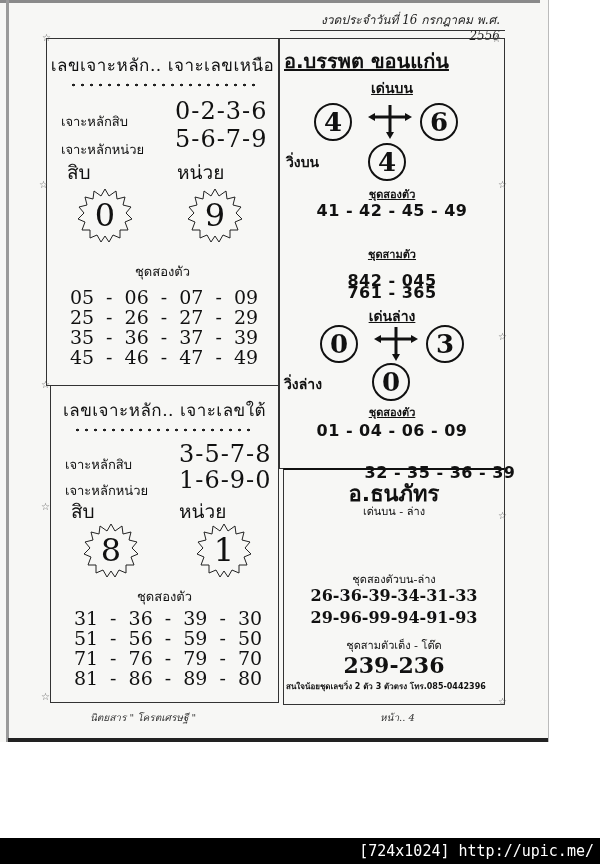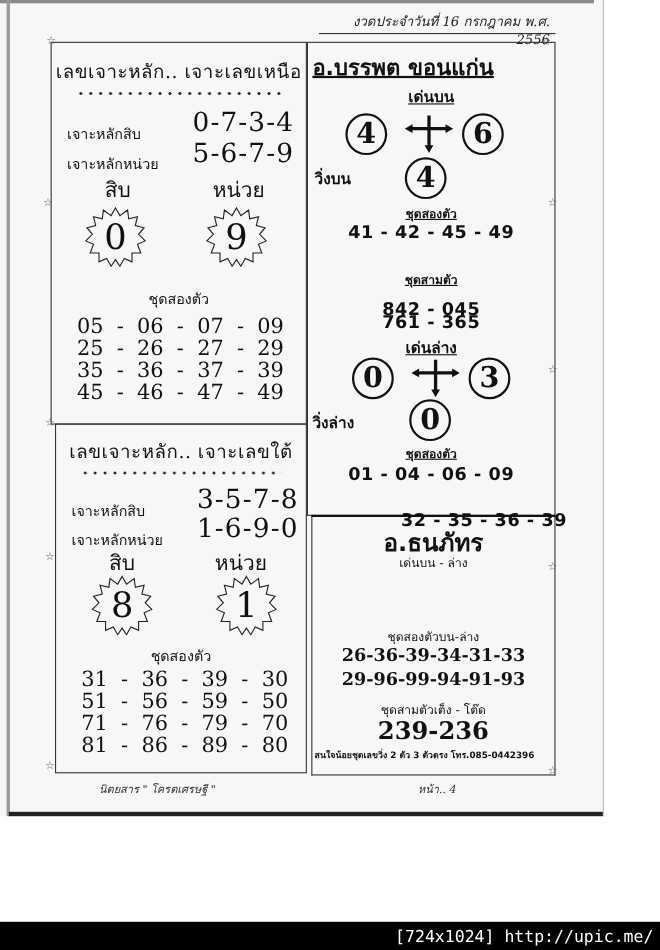--- a/index.html
+++ b/index.html
@@ -20,21 +20,21 @@
   .box { position:absolute; border:1px solid #333; box-sizing:border-box; }
   .star { position:absolute; font-size:10px; color:#666; }
 
   
   .l-title { position:absolute; left:0; width:100%; text-align:center; font-family:"DejaVu Serif", serif;
              font-size:17px; letter-spacing:0.5px; }
   .dots { position:absolute; left:22px; right:22px; height:4px;
           background:radial-gradient(circle, #222 1.2px, transparent 1.6px) 0 0/9px 4px repeat-x; }
   .row-label { position:absolute; left:14px; font-family:"DejaVu Serif", serif; font-size:13px; }
   .row-digits { position:absolute; left:128px; font-family:"DejaVu Serif", serif; font-size:24px; letter-spacing:1px; }
-  .col-head { position:absolute; font-family:Liberation Serif, serif; font-size:19px; text-align:center; width:80px; }
+  .col-head { position:absolute; font-family:Liberation Serif, serif; font-size:19px; text-align:left; width:80px; }
   .burst { position:absolute; width:56px; height:56px; }
   .burst svg { position:absolute; left:0; top:0; }
   .burst span { position:absolute; left:0; top:0; width:56px; height:56px; text-align:center; line-height:56px;
                 font-family:"DejaVu Serif", serif; font-size:32px; }
   .sub-head { position:absolute; left:0; width:100%; text-align:center; font-family:"DejaVu Serif", serif; font-size:13px; }
   .pairs-grid { position:absolute; left:18px; width:198px; font-family:"DejaVu Serif", serif; font-size:19px; }
   .pairs-row { display:flex; justify-content:space-between; height:20px; line-height:20px; }
   .pairs-row .sep { width:10px; text-align:center; }
   .pairs-row .num { width:34px; text-align:center; }
 
@@ -70,21 +70,21 @@
 
   <div class="header-date">งวดประจำวันที่ 16 กรกฎาคม พ.ศ. 2556</div>
   <div class="header-rule"></div>
 
   <div class="box" style="left:46px;top:38px;width:233px;height:348px;">
     <span class="star" style="left:-5px;top:-7px;">☆</span>
     <span class="star" style="left:-8px;top:140px;">☆</span>
     <div class="l-title" style="top:12px;">เลขเจาะหลัก.. เจาะเลขเหนือ</div>
     <div class="dots" style="top:44px;"></div>
     <div class="row-label" style="top:72px;">เจาะหลักสิบ</div>
-    <div class="row-digits" style="top:58px;">0-7-3-4</div>
+    <div class="row-digits" style="top:58px;">0-2-3-6</div>
     <div class="row-label" style="top:100px;">เจาะหลักหน่วย</div>
     <div class="row-digits" style="top:86px;">5-6-7-9</div>
     <div class="col-head" style="left:20px;top:118px;">สิบ</div>
     <div class="col-head" style="left:130px;top:118px;">หน่วย</div>
     <div class="burst" style="left:30px;top:148px;">
       <svg width="56" height="56" viewBox="0 0 56 56">
           <polygon fill="none" stroke="#222" stroke-width="1" points="28,2 32,9 39,4 40,12 48,10 46,18 54,20 49,26 55,32 48,35 51,43 43,43 43,51 36,48 32,55 28,49 24,55 20,48 13,51 13,43 5,43 8,35 1,32 7,26 2,20 10,18 8,10 16,12 17,4 24,9"></polygon>
         </svg>
       <span>0</span>
     </div>

